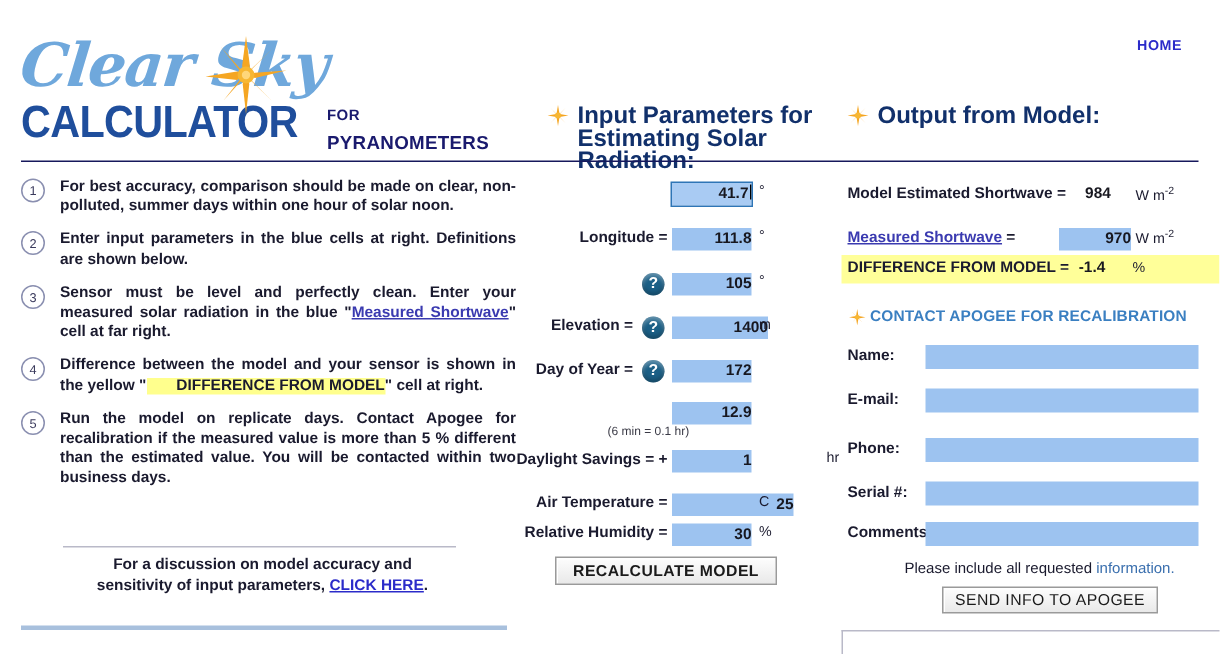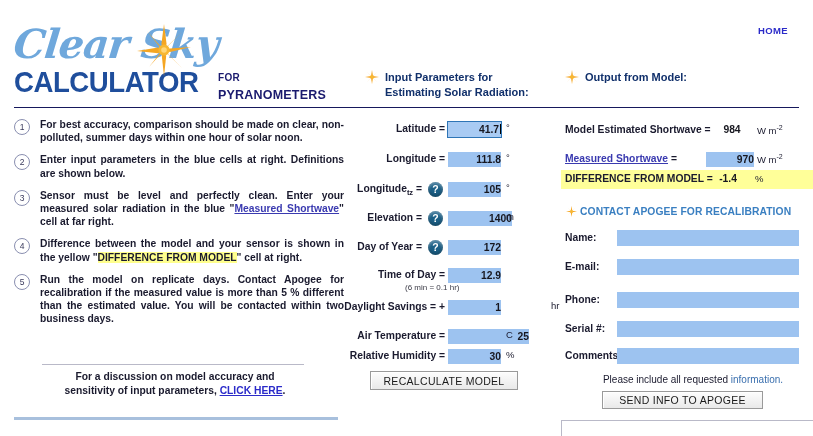--- a/index.html
+++ b/index.html
@@ -48,21 +48,21 @@
     position:absolute;left:218px;top:72px;
     font-size:10px;font-weight:bold;letter-spacing:.3px;color:#1a1a6e;
   }
   .pyr-label{
     position:absolute;left:218px;top:88px;
     font-size:12.5px;font-weight:bold;letter-spacing:.2px;color:#1a1a6e;
   }
 
   
   .col-head{
-    position:absolute;font-size:11px;font-weight:bold;
+    position:absolute;font-size:16px;font-weight:bold;
     color:#11306b;line-height:15px;
   }
   .col-head .star{position:absolute;left:-20px;top:0px;}
   #head-input{left:385px;top:70px;width:180px;}
   #head-output{left:585px;top:70px;width:220px;}
 
   
   .divider-main{
     position:absolute;left:14px;top:107px;width:785px;height:0;
     border-top:1.6px solid #16185c;
@@ -88,21 +88,21 @@
     width:14px;height:14px;border-radius:50%;
     border:1px solid #8a8fb0;
     font-size:8.5px;line-height:14px;text-align:center;
     color:#3a3a5c;font-weight:normal;
   }
   .inst-text{
     font-size:10.3px;font-weight:bold;line-height:13.2px;
     text-align:justify;color:#1a1a2e;
   }
   .link-ul{color:#3a3ab0;text-decoration:underline;cursor:pointer;}
-  .hl-yellow{background:#ffff8d;color:#1a1a2e;}
+  .hl-yellow{background:#ffff8d;color:#1a1a2e;padding-left:20px;}
 
   .note-block{
     position:absolute;left:30px;top:370px;width:290px;
     text-align:center;font-size:10.3px;font-weight:bold;
     line-height:13.5px;color:#1a1a2e;
   }
   .note-link{color:#2b2bc9;font-weight:bold;cursor:pointer;text-decoration:underline;}
 
   
   .param{position:absolute;height:17px;}
@@ -173,22 +173,22 @@
   
   .btn{
     position:absolute;
     background:linear-gradient(#fdfdfd,#e9e9e9);
     border:1px solid #9a9a9a;
     box-shadow:inset 1px 1px 0 #ffffff;
     font-size:10.5px;font-family:"Liberation Sans", sans-serif;
     color:#1a1a1a;letter-spacing:.3px;text-align:center;
     cursor:pointer;
   }
-  #btn-recalc{left:370px;top:371px;width:148px;height:19px;}
-  #btn-send{left:602px;top:391px;width:161px;height:18px;}
+  #btn-recalc{left:370px;top:371px;width:148px;height:19px;font-weight:bold;}
+  #btn-send{left:628px;top:391px;width:144px;height:18px;}
   .please-note{
     position:absolute;left:578px;top:374px;width:230px;
     text-align:center;font-size:10px;color:#1a1a2e;
   }
   .pn-light{color:#3a6fae;}
 </style>
 </head>
 <body>
 
 <div class="page">
@@ -282,55 +282,46 @@
     </div>
   </div>
 
   <div class="divider-note"></div>
 
   <div class="note-block">
     <span>For a discussion on model accuracy and</span><br>
     <span>sensitivity of input parameters, </span><span class="note-link">CLICK HERE</span><span>.</span>
   </div>
 
-  <div class="param" style="left:300px;top:123px;width:145px;">
-    <div class="param-label">Latitude =</div>
-  </div>
   <div class="cell focused" style="left:448px;top:122px;width:53px;"><span>41.7</span><span class="caret"></span></div>
   <div class="unit" style="left:506px;top:122px;">°</div>
 
   <div class="param" style="left:300px;top:153px;width:145px;">
     <div class="param-label">Longitude =</div>
   </div>
   <div class="cell" style="left:448px;top:152px;width:53px;">111.8</div>
   <div class="unit" style="left:506px;top:152px;">°</div>
 
-  <div class="param" style="left:300px;top:183px;width:122px;">
-    <div class="param-label"><span>Longitude</span><sub style="font-size:7.5px;">tz</sub><span> =</span></div>
-  </div>
   <div class="qmark" style="left:428px;top:182px;">?</div>
   <div class="cell" style="left:448px;top:182px;width:53px;">105</div>
   <div class="unit" style="left:506px;top:182px;">°</div>
 
   <div class="param" style="left:300px;top:212px;width:122px;">
     <div class="param-label">Elevation =</div>
   </div>
   <div class="qmark" style="left:428px;top:211px;">?</div>
   <div class="cell" style="left:448px;top:211px;width:64px;">1400</div>
   <div class="unit" style="left:506px;top:211px;">m</div>
 
   <div class="param" style="left:300px;top:241px;width:122px;">
     <div class="param-label">Day of Year =</div>
   </div>
   <div class="qmark" style="left:428px;top:240px;">?</div>
   <div class="cell" style="left:448px;top:240px;width:53px;">172</div>
 
-  <div class="param" style="left:300px;top:269px;width:145px;">
-    <div class="param-label">Time of Day =</div>
-  </div>
   <div class="sub-note" style="left:373px;top:283px;">(6 min = 0.1 hr)</div>
   <div class="cell" style="left:448px;top:268px;width:53px;">12.9</div>
 
   <div class="param" style="left:290px;top:301px;width:155px;">
     <div class="param-label">Daylight Savings = +</div>
   </div>
   <div class="cell" style="left:448px;top:300px;width:53px;">1</div>
   <div class="unit" style="left:506px;top:300px;padding-left:45px;">hr</div>
 
   <div class="param" style="left:290px;top:330px;width:155px;">

